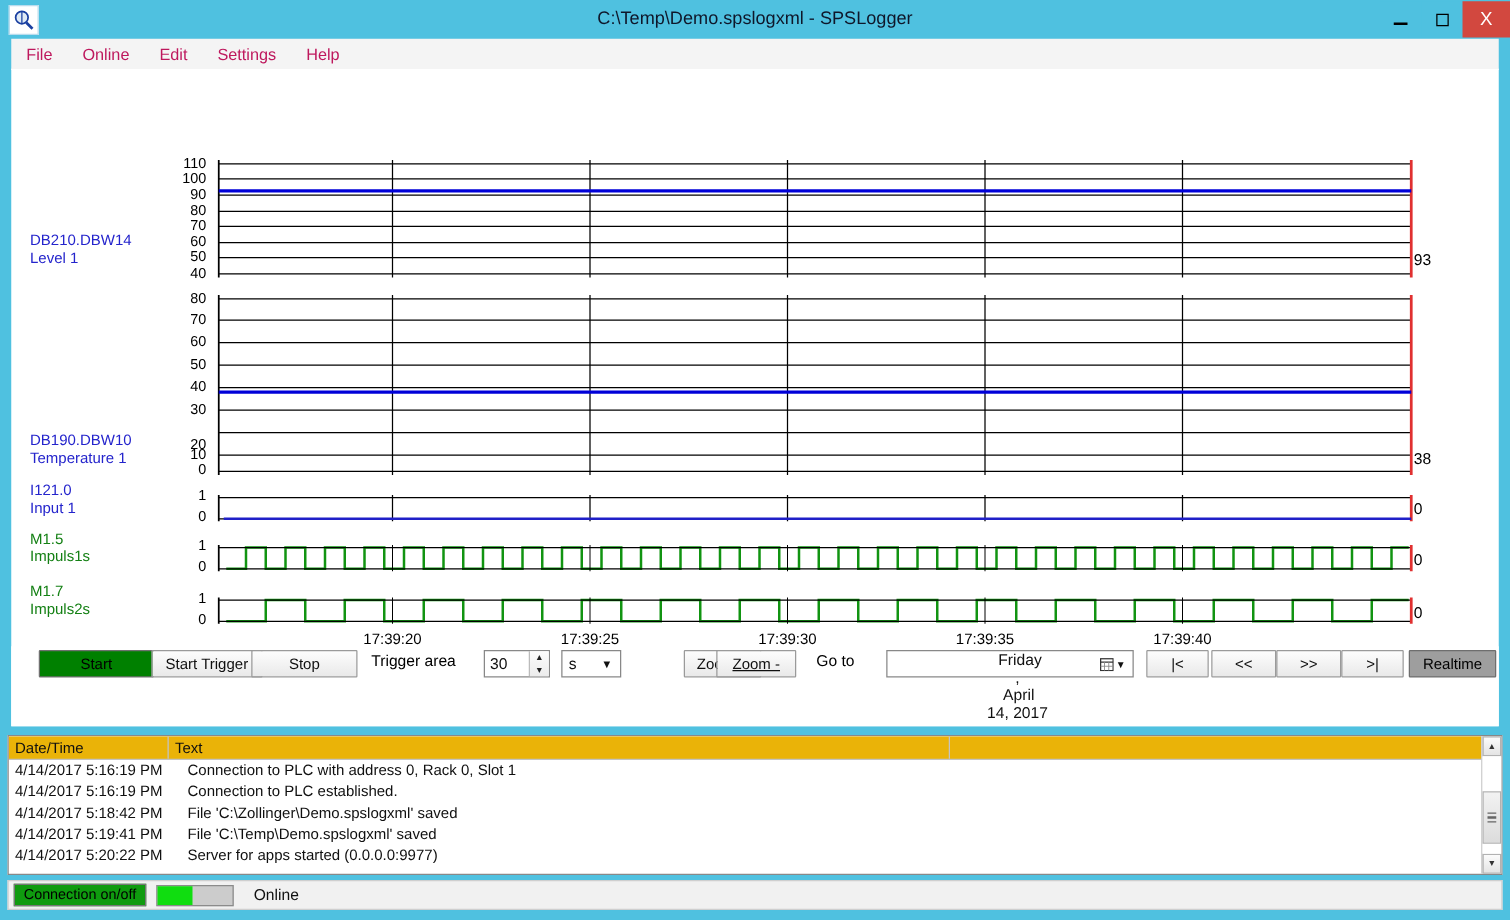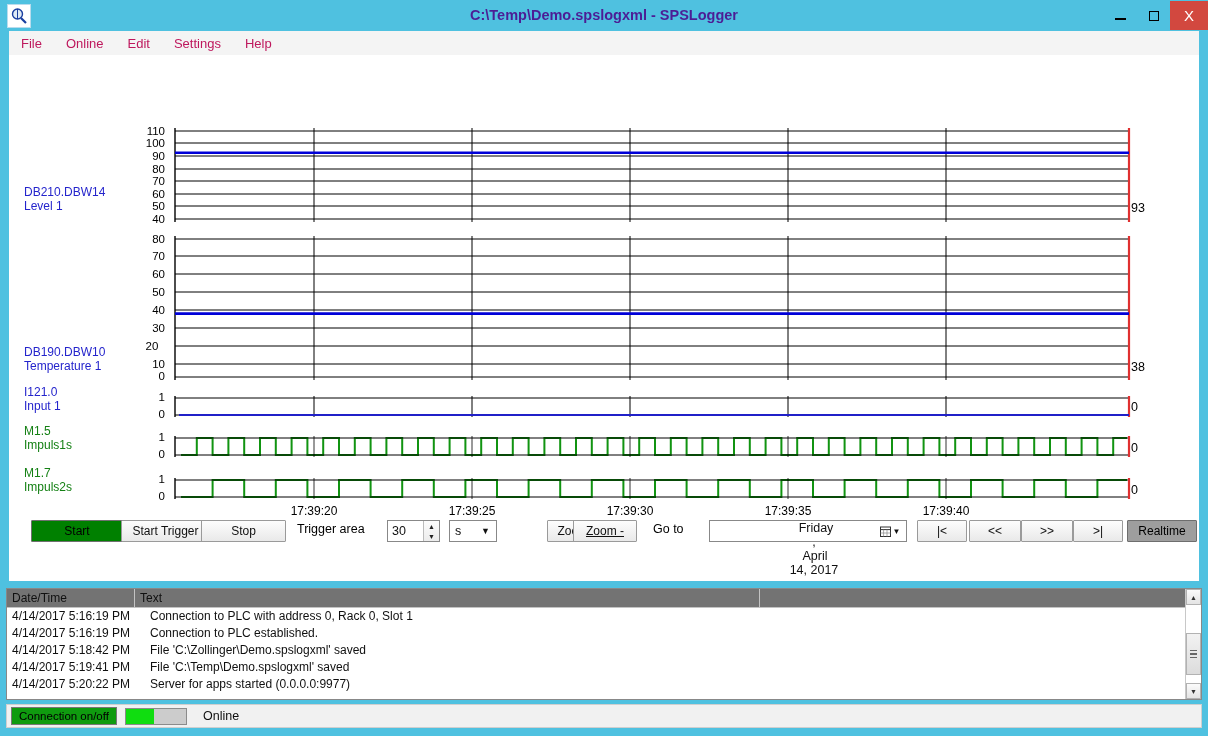--- a/index.html
+++ b/index.html
@@ -20,21 +20,21 @@
   }
   .app-icon{
     position:absolute;left:7px;top:4px;width:24px;height:24px;
     background:#ffffff;border:1px solid #b9dced;
     box-sizing:border-box;
   }
   .app-icon svg{display:block;margin:2px 0 0 2px;}
   .title-text{
     position:absolute;left:0;top:0;width:1208px;height:31px;
     line-height:31px;text-align:center;
-    font-size:14.5px;color:#4c1d95;font-weight:bold;
+    font-size:14.5px;color:#0f172a;
   }
   .win-btns{position:absolute;right:0;top:0;height:31px;display:flex;}
   .win-btn{
     width:33px;height:29px;margin-top:1px;
     background:#4fc1e0;border:none;
     display:flex;align-items:center;justify-content:center;
     font-size:13px;color:#000;cursor:pointer;
   }
   .win-btn.close{background:#d2483f;color:#fff;width:38px;font-size:15px;}
   .mini-glyph{display:inline-block;width:11px;height:2px;background:#000;margin-top:7px;}
@@ -135,21 +135,21 @@
 
   
   .loglist{
     position:absolute;left:6px;top:588px;width:1196px;height:112px;
     background:#fff;border:1px solid #888;box-sizing:border-box;
     display:flex;
   }
   .log-inner{flex:1;overflow:hidden;position:relative;}
   .log-head{
     display:flex;height:18px;border-bottom:1px solid #c3c3c3;
-    background:#737373;
+    background:#eab308;
   }
   .log-head div{
     font-size:12px;color:#101010;padding-left:5px;line-height:18px;
   }
   .col-dt{width:128px;border-right:1px solid #c3c3c3;box-sizing:border-box;}
   .col-tx{flex:1;border-right:1px solid #c3c3c3;box-sizing:border-box;}
   .col-end{width:420px;}
   .log-row{display:flex;height:17px;gap:10px;}
   .log-row div{font-size:12px;color:#101010;line-height:17px;padding-left:5px;}
   .log-row .c1{width:128px;box-sizing:border-box;}
@@ -242,21 +242,21 @@
       <div class="axis-num" style="left:130px;top:133px;">60</div>
       <div class="axis-num" style="left:130px;top:145px;">50</div>
       <div class="axis-num" style="left:130px;top:158px;">40</div>
 
       <div class="axis-num" style="left:130px;top:178px;">80</div>
       <div class="axis-num" style="left:130px;top:195px;">70</div>
       <div class="axis-num" style="left:130px;top:213px;">60</div>
       <div class="axis-num" style="left:130px;top:231px;">50</div>
       <div class="axis-num" style="left:130px;top:249px;">40</div>
       <div class="axis-num" style="left:130px;top:267px;">30</div>
-      <div class="axis-num" style="left:130px;top:285px;text-align:center;">20</div>
+      <div class="axis-num" style="left:130px;top:295px;">20</div>
       <div class="axis-num" style="left:130px;top:303px;">10</div>
       <div class="axis-num" style="left:130px;top:315px;">0</div>
 
       <div class="axis-num" style="left:130px;top:336px;">1</div>
       <div class="axis-num" style="left:130px;top:353px;">0</div>
 
       <div class="axis-num" style="left:130px;top:376px;">1</div>
       <div class="axis-num" style="left:130px;top:393px;">0</div>
 
       <div class="axis-num" style="left:130px;top:418px;">1</div>

